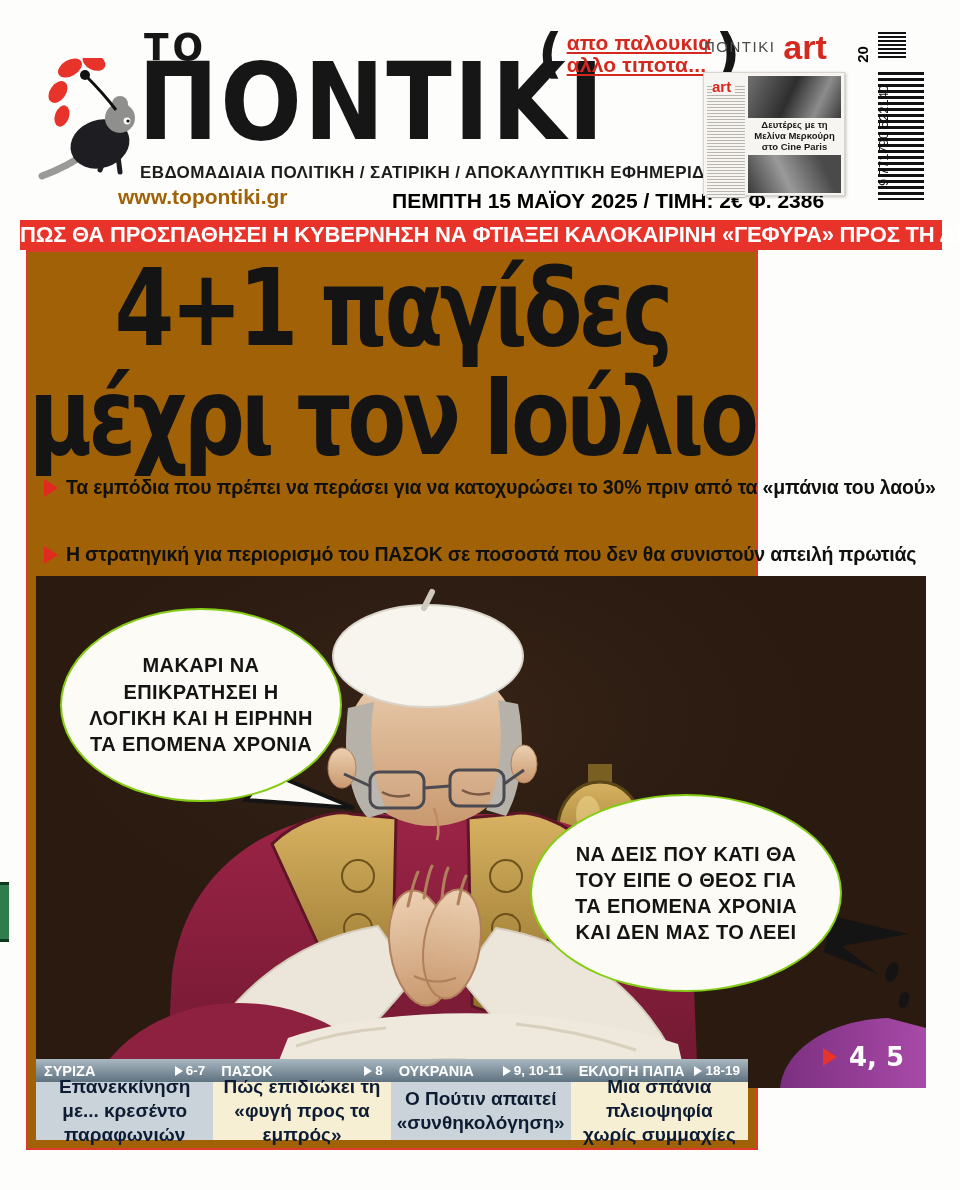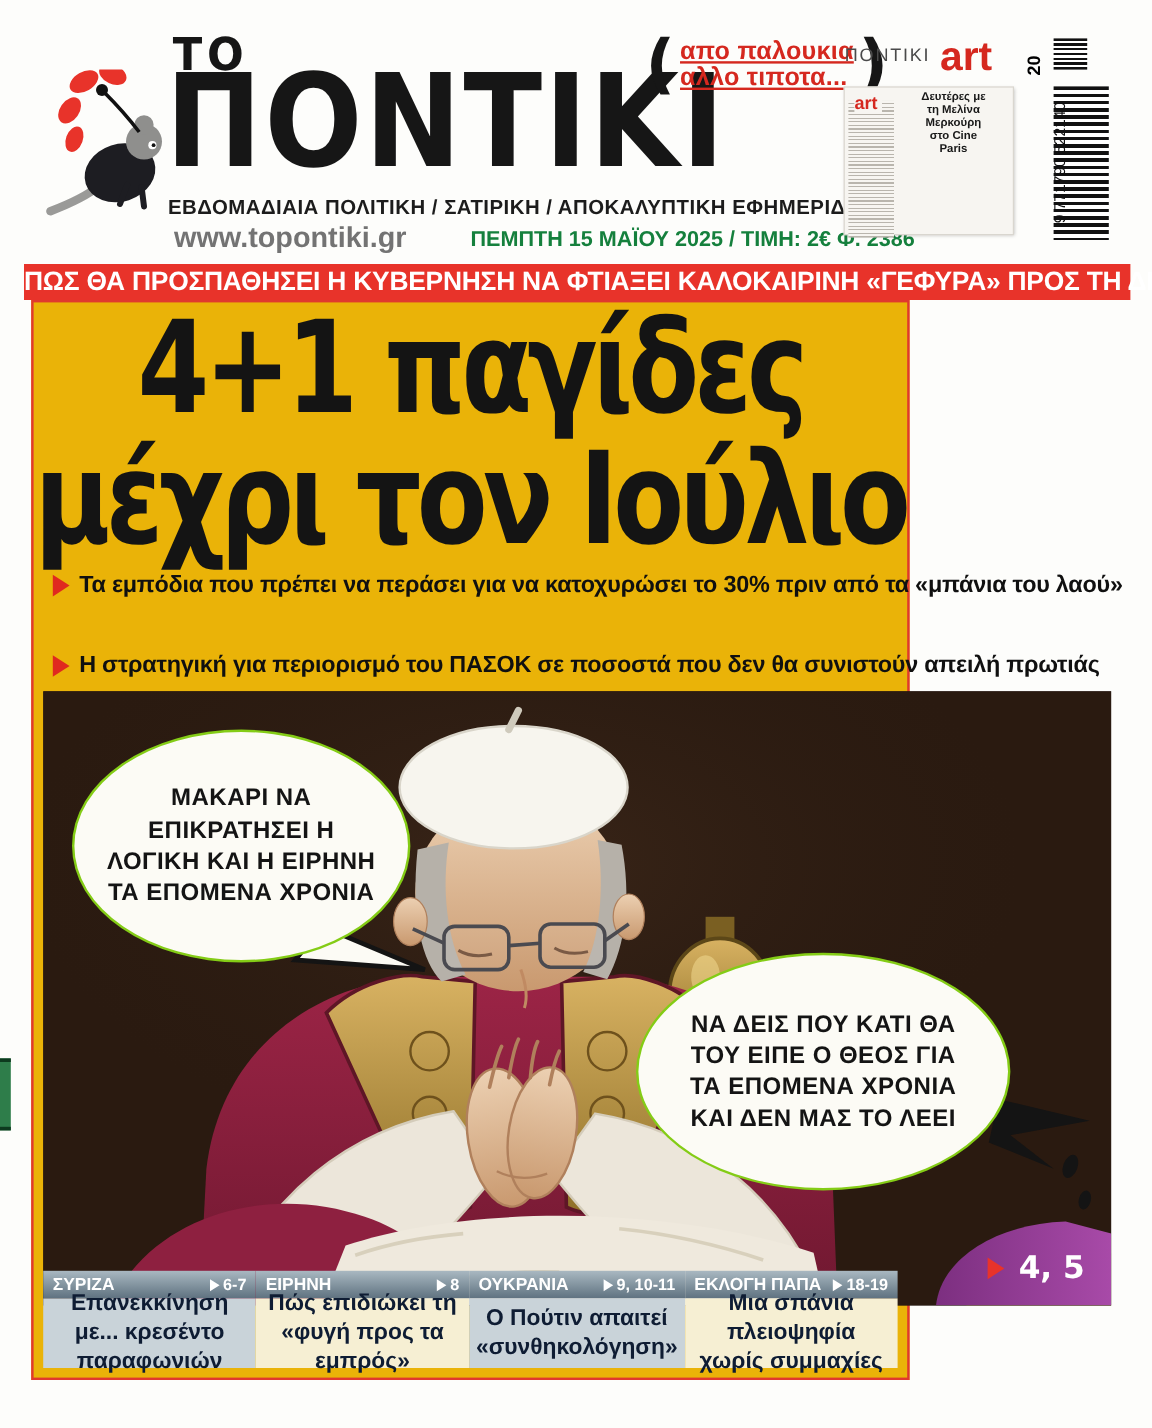--- a/index.html
+++ b/index.html
@@ -7,58 +7,58 @@
         font-family:"Liberation Sans",sans-serif;overflow:hidden;}
   
   .mouse-logo{position:absolute;left:28px;top:58px;width:120px;height:122px;}
   .masthead-to{position:absolute;left:144px;top:26px;font-family:"DejaVu Sans",sans-serif;
         font-weight:bold;font-size:36px;color:#161616;letter-spacing:4px;transform:scaleY(1.05);}
   .masthead-title{position:absolute;left:138px;top:48px;font-family:"DejaVu Sans",sans-serif;
         font-weight:bold;font-size:96px;color:#161616;letter-spacing:2px;line-height:1;
         transform:scaleY(1.12);transform-origin:top left;white-space:nowrap;}
   .masthead-tagline{position:absolute;left:140px;top:163px;font-size:17px;font-weight:bold;
         color:#1c1c1c;letter-spacing:.4px;white-space:nowrap;}
-  .website{position:absolute;left:145px;top:185px;font-size:24px;font-weight:bold;color:#737373;}
-  .dateline{position:absolute;left:392px;top:189px;font-size:18px;font-weight:bold;color:#15803d;
+  .website{position:absolute;left:118px;top:185px;font-size:21px;font-weight:bold;color:#a16207;}
+  .dateline{position:absolute;left:392px;top:189px;font-size:21px;font-weight:bold;color:#000000;
         white-space:nowrap;}
   .slogan{position:absolute;left:538px;top:30px;display:flex;align-items:center;gap:4px;}
   .slogan .paren{font-family:"DejaVu Sans",sans-serif;font-weight:bold;font-size:54px;
         color:#161616;line-height:.9;}
   .slogan .lines{display:flex;flex-direction:column;color:#d5281f;font-weight:bold;
         font-size:21px;line-height:1.08;letter-spacing:.2px;text-decoration:underline;}
   .art-header{position:absolute;left:704px;top:34px;display:flex;align-items:flex-end;gap:8px;}
   .art-header .brand{font-size:15px;color:#4a4a4a;letter-spacing:1.5px;padding-bottom:6px;}
   .art-header .accent{font-size:34px;color:#d5281f;font-weight:bold;line-height:.8;}
   .art-cover{position:absolute;left:703px;top:72px;width:142px;height:124px;background:#f7f5f1;
         border:1px solid #d9d6cf;box-shadow:1px 1px 3px rgba(0,0,0,.25);padding:3px;box-sizing:border-box;}
   .art-cover .row{display:flex;gap:3px;}
   .art-cover .textcol{width:38px;height:114px;background:
         repeating-linear-gradient(#f7f5f1 0 2px,#b9b5ad 2px 3px);border-top:8px solid #f7f5f1;}
-  .art-cover .colmain{flex:1;display:flex;gap:18px;}
+  .art-cover .colmain{flex:1;display:flex;flex-direction:column;gap:2px;}
   .cover-logo{font-size:15px;font-weight:bold;color:#d5281f;line-height:1;position:absolute;
         left:8px;top:6px;background:#f7f5f1;padding-right:4px;}
   .photo-top{height:42px;background:linear-gradient(115deg,#707070,#2e2e2e 45%,#8c8c8c 75%,#3b3b3b);}
   .photo-bottom{height:38px;background:linear-gradient(65deg,#3a3a3a,#9a9a9a 40%,#4a4a4a 80%);}
   .cover-caption{font-size:9.5px;font-weight:bold;color:#181818;text-align:center;line-height:1.15;}
   .barcode-wrap{position:absolute;left:852px;top:28px;width:88px;height:180px;}
   .barcode-addon-num{position:absolute;left:2px;top:18px;font-size:15px;font-weight:bold;
         transform:rotate(-90deg);transform-origin:center;}
   .barcode-addon-bars{position:absolute;left:26px;top:4px;width:28px;height:26px;
         background:repeating-linear-gradient(#111 0 2px,#fff 2px 4px);}
   .barcode-main-bars{position:absolute;left:26px;top:44px;width:46px;height:128px;
         background:repeating-linear-gradient(#111 0 3px,#fff 3px 6px);}
   .barcode-number{position:absolute;left:-44px;top:100px;font-size:13px;color:#111;
         transform:rotate(-90deg);transform-origin:center;white-space:nowrap;width:150px;text-align:center;}
   
   .banner{position:absolute;left:20px;top:220px;width:922px;height:30px;background:#e8332a;
         color:#fff;font-weight:bold;font-size:22px;text-align:center;line-height:30px;
         letter-spacing:-.2px;white-space:nowrap;}
   
   .frame{position:absolute;left:26px;top:250px;width:732px;height:900px;border:2px solid #e0392e;
-        background:#eab308;box-sizing:border-box;}
+        background:#a16207;box-sizing:border-box;}
   .headline{margin-top:2px;text-align:center;font-family:"DejaVu Sans",sans-serif;font-weight:bold;
         color:#141414;font-size:86px;line-height:1.02;letter-spacing:-4px;
         transform:scaleY(1.24);transform-origin:top center;height:176px;}
   .bullets{margin:46px 16px 0 16px;}
   .bullet-row{display:flex;align-items:center;gap:8px;margin-bottom:5px;margin-top:44px;}
   .tri{width:0;height:0;border-left:14px solid #e0291f;border-top:9px solid transparent;
         border-bottom:9px solid transparent;flex:0 0 auto;}
   .bullet-text{font-size:19.5px;font-weight:bold;color:#101010;letter-spacing:-.2px;white-space:nowrap;}
   
   .photo{position:relative;margin:10px 8px 0 8px;width:890px;height:512px;overflow:hidden;background:#241610;}
@@ -272,21 +272,21 @@
           <span>ΣΥΡΙΖΑ</span>
           <span class="teaser-pages">
             <span class="wtri"></span>
             <span>6-7</span>
           </span>
         </div>
         <div class="teaser-body body-gray">Επανεκκίνηση με... κρεσέντο παραφωνιών</div>
       </div>
       <div class="teaser">
         <div class="teaser-head">
-          <span>ΕΙΡΗΝΗ</span>
+          <span>ΠΑΣΟΚ</span>
           <span class="teaser-pages">
             <span class="wtri"></span>
             <span>8</span>
           </span>
         </div>
         <div class="teaser-body body-cream">Πώς επιδιώκει τη «φυγή προς τα εμπρός»</div>
       </div>
       <div class="teaser">
         <div class="teaser-head">
           <span>ΟΥΚΡΑΝΙΑ</span>

